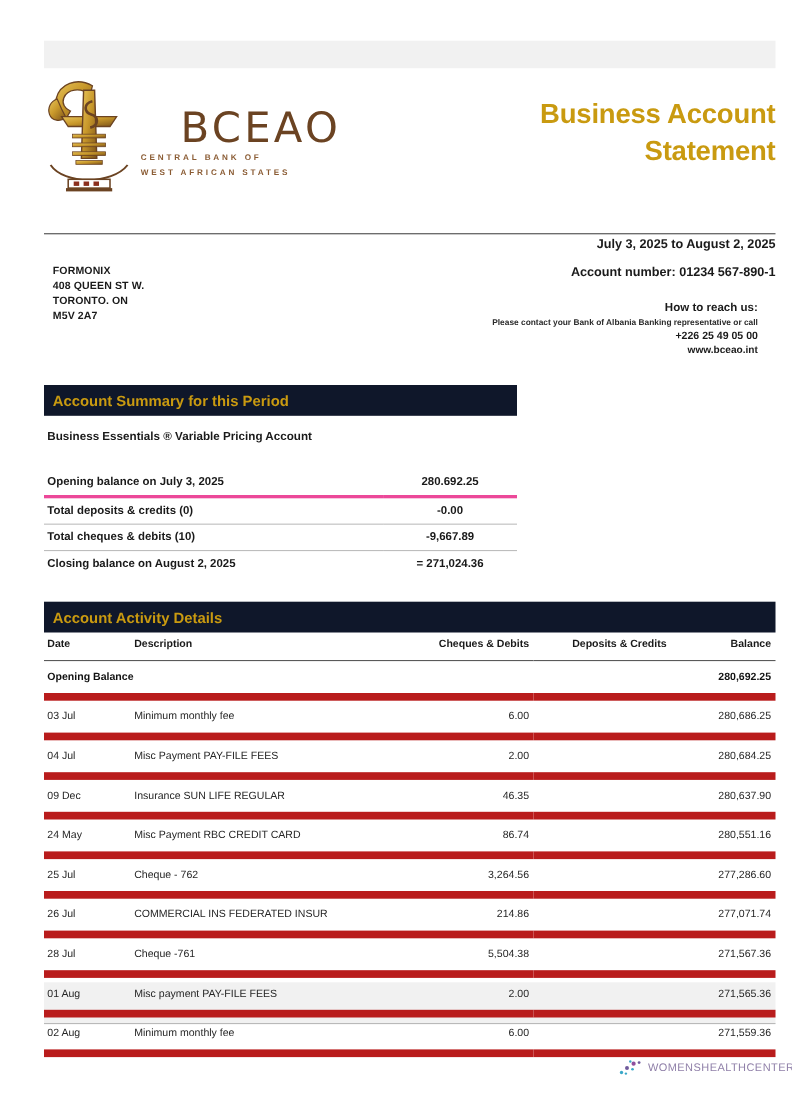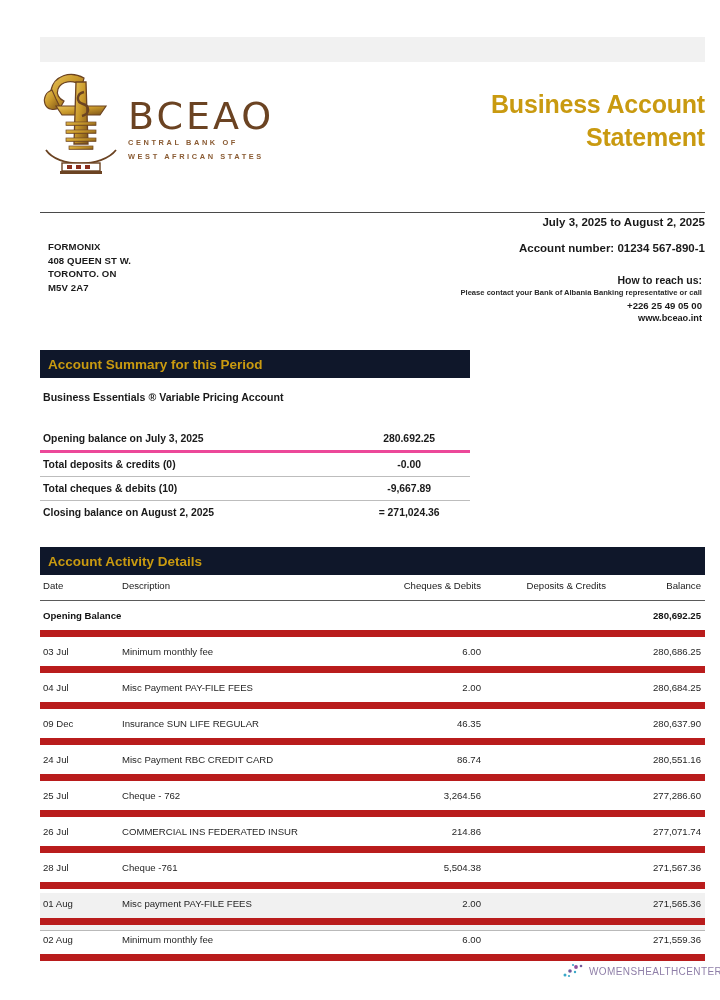--- a/index.html
+++ b/index.html
@@ -48,20 +48,21 @@
     margin-left: 6px;
     padding-bottom: 16px;
   }
   .logo-word {
     font-size: 38px;
     letter-spacing: 3px;
     color: #6b4322;
     font-weight: 400;
     line-height: 0.95;
     font-family: "DejaVu Sans", sans-serif;
+    margin-left: 36px;
   }
   .logo-tag {
     font-size: 7.4px;
     letter-spacing: 2.6px;
     color: #8a5b33;
     font-weight: 700;
     line-height: 1.5;
     margin-top: 3px;
     font-family: "Liberation Sans", sans-serif;
   }
@@ -108,21 +109,21 @@
   .acct-no {
     position: absolute;
     right: 0;
     top: 26px;
     font-size: 11.5px;
     font-weight: 700;
     text-align: right;
   }
   .reach {
     position: absolute;
-    right: 3px;
+    right: 16px;
     top: 57px;
     text-align: right;
     line-height: 1.42;
   }
   .reach-title { font-size: 10.5px; font-weight: 700; }
   .reach-line  { font-size: 7.6px; font-weight: 600; color: #2b2b2b; }
   .reach-phone { font-size: 9.6px; font-weight: 700; }
   .reach-url   { font-size: 9.2px; font-weight: 700; }
 
   .addr {
@@ -183,21 +184,21 @@
   .activity {
     position: absolute;
     left: 40px;
     top: 578px;
     width: 665px;
     border-collapse: collapse;
     font-size: 9.6px;
   }
   .activity th {
     font-size: 9.6px;
-    font-weight: 400;
+    font-weight: 700;
     text-align: left;
     padding: 2px 0 9px 3px;
     border-bottom: 1px solid #5a5a5a;
     white-space: nowrap;
   }
   .activity th.num, .activity td.num { text-align: right; padding-right: 4px; }
   .activity td {
     padding: 9px 0 9px 3px;
     border-bottom: 7px solid #b91c1c;
     white-space: nowrap;
@@ -376,21 +377,21 @@
         <td class="num">280,684.25</td>
       </tr>
       <tr>
         <td>09 Dec</td>
         <td class="desc">Insurance SUN LIFE REGULAR</td>
         <td class="num">46.35</td>
         <td class="num"></td>
         <td class="num">280,637.90</td>
       </tr>
       <tr>
-        <td>24 Jul</td>
+        <td>24 May</td>
         <td class="desc">Misc Payment RBC CREDIT CARD</td>
         <td class="num">86.74</td>
         <td class="num"></td>
         <td class="num">280,551.16</td>
       </tr>
       <tr>
         <td>25 Jul</td>
         <td class="desc">Cheque - 762</td>
         <td class="num">3,264.56</td>
         <td class="num"></td>

